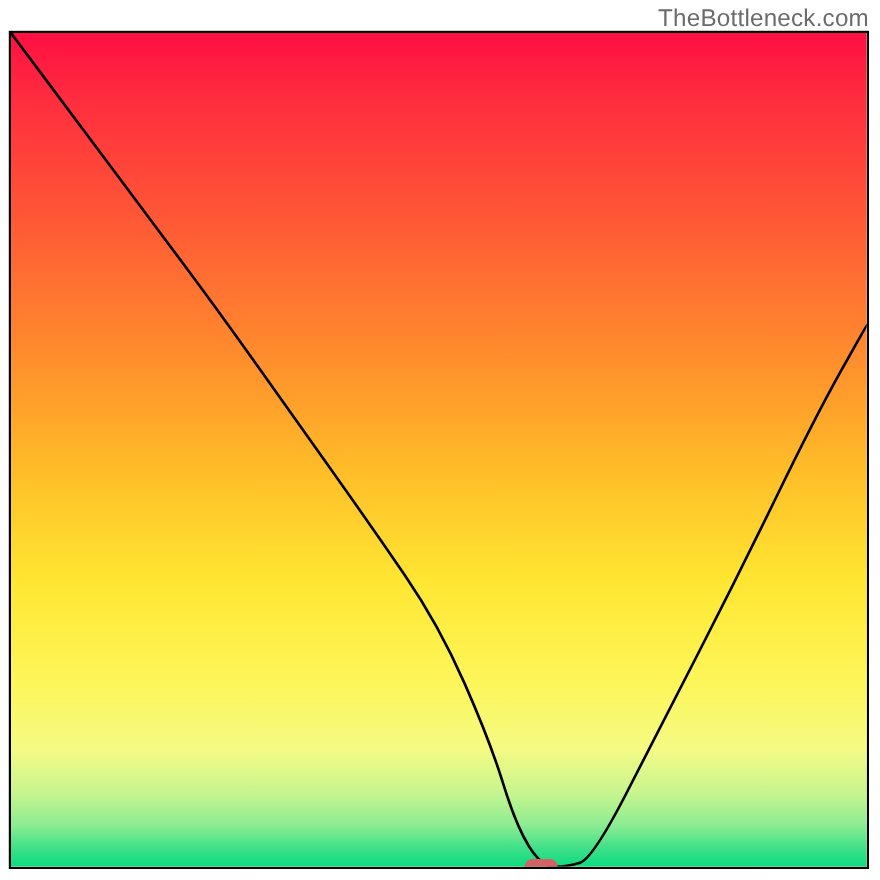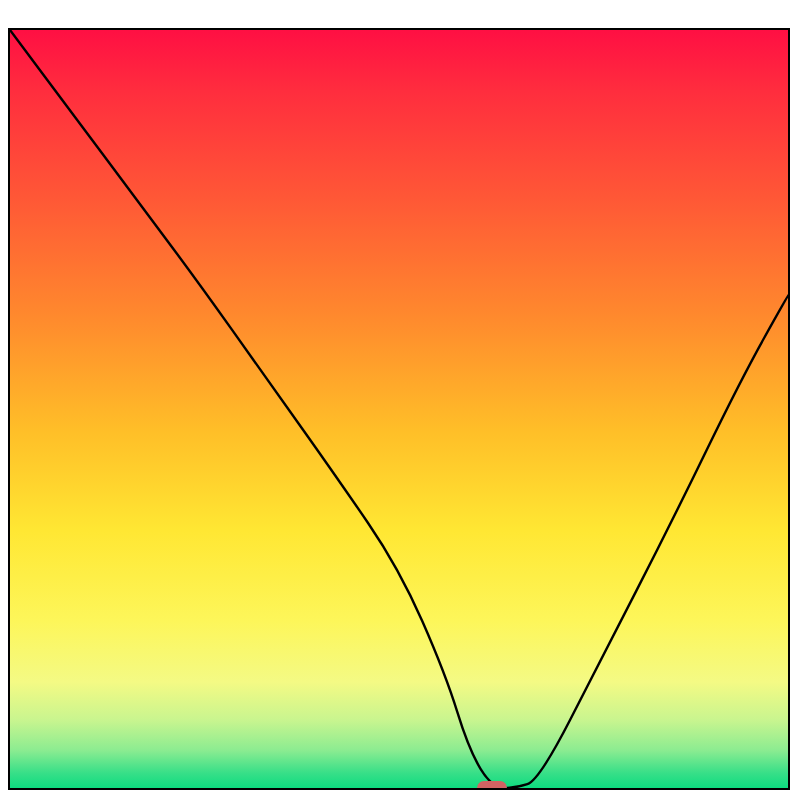--- a/index.html
+++ b/index.html
@@ -66,20 +66,21 @@
     height: 14px;
     border-radius: 7px;
     background: #d16363;
     transform: translate(-50%, -50%);
   }
 </style>
 </head>
 <body>
 
 <div class="stage">
+  <div class="watermark">TheBottleneck.com</div>
 
   <div class="frame">
     <div class="gradient"></div>
 
     <svg class="curve" viewBox="0 0 778 758" preserveAspectRatio="none">
       <path id="curve-path" fill="none" stroke="#000" stroke-width="2.4" stroke-linejoin="round" stroke-linecap="round" d="M 0,0 Q 0,0 31.12,41.69 Q 62.24,83.38 93.36,125.07 Q 124.48,166.76 155.6,208.45 Q 186.72,250.14 221.73000000000002,299.40999999999997 Q 256.74,348.67999999999995 291.75,397.95 Q 326.76,447.22 357.88,492.70000000000005 Q 389,538.1800000000001 412.34000000000003,591.24 Q 435.68000000000006,644.3 447.35,682.2 Q 459.02,720.1 470.69,739.05 Q 482.36,758 494.03000000000003,758 Q 505.70000000000005,758 517.3700000000001,754.21 Q 529.0400000000001,750.42 560.1600000000001,689.78 Q 591.28,629.14 626.29,560.92 Q 661.3,492.7 696.31,420.68999999999994 Q 731.3199999999999,348.67999999999995 754.66,306.99 T 778,265.3"></path>
     </svg>
 
     <div class="marker" id="marker" style="left: 482.36px; top: 758px; background: rgb(209, 99, 99);"></div>
   </div>

